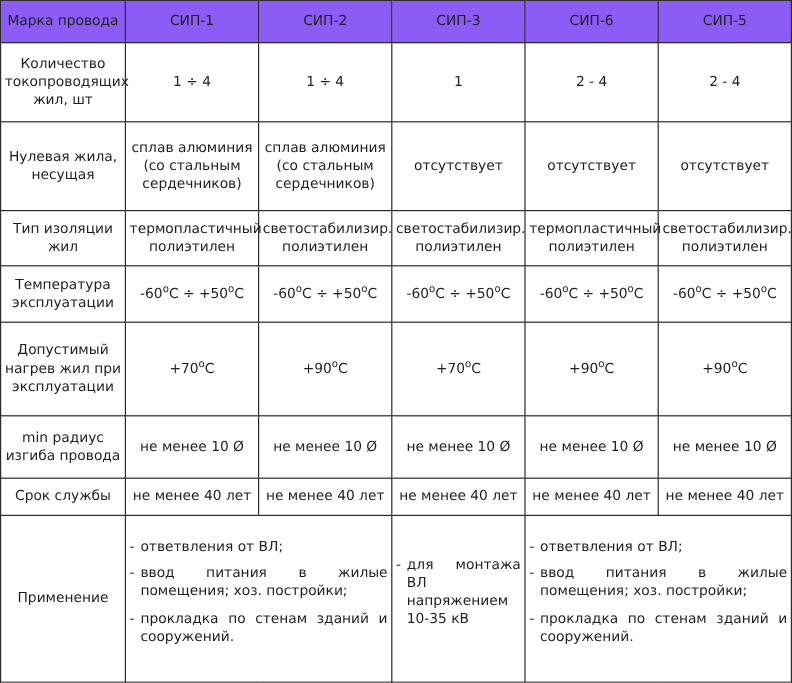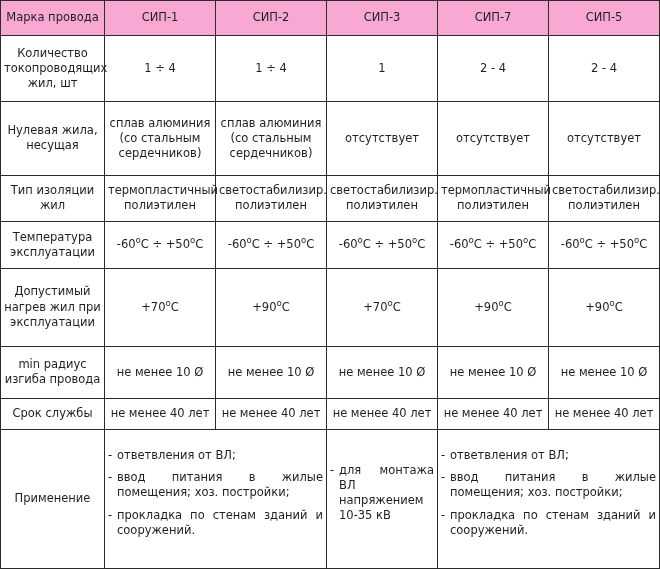--- a/index.html
+++ b/index.html
@@ -30,21 +30,21 @@
     color: #1f1f1f;
   }
   
   #spec-table {
     outline: 1px solid #2b2b2b;
   }
   col.c-label { width: 104px; }
   col.c-data  { width: 111px; }
 
   .hdr td {
-    background: #f9a8d4;
+    background: #8b5cf6;
     font-size: 12px;
     height: 22px;
     padding: 1px 3px;
   }
   .hdr .label-cell {
     font-size: 11.5px;
   }
   .label-cell {
     font-size: 11.5px;
     padding: 2px 2px;
@@ -99,21 +99,21 @@
     <col class="c-data">
     <col class="c-data">
   </colgroup>
   <tbody>
 
     <tr class="hdr">
       <td class="label-cell">Марка провода</td>
       <td>СИП-1</td>
       <td>СИП-2</td>
       <td>СИП-3</td>
-      <td>СИП-7</td>
+      <td>СИП-6</td>
       <td>СИП-5</td>
     </tr>
 
     <tr style="height:38px">
       <td class="label-cell multiline">Количество
 токопроводящих
 жил, шт</td>
       <td class="multiline">1 ÷ 4</td>
       <td class="multiline">1 ÷ 4</td>
       <td class="multiline">1</td>

